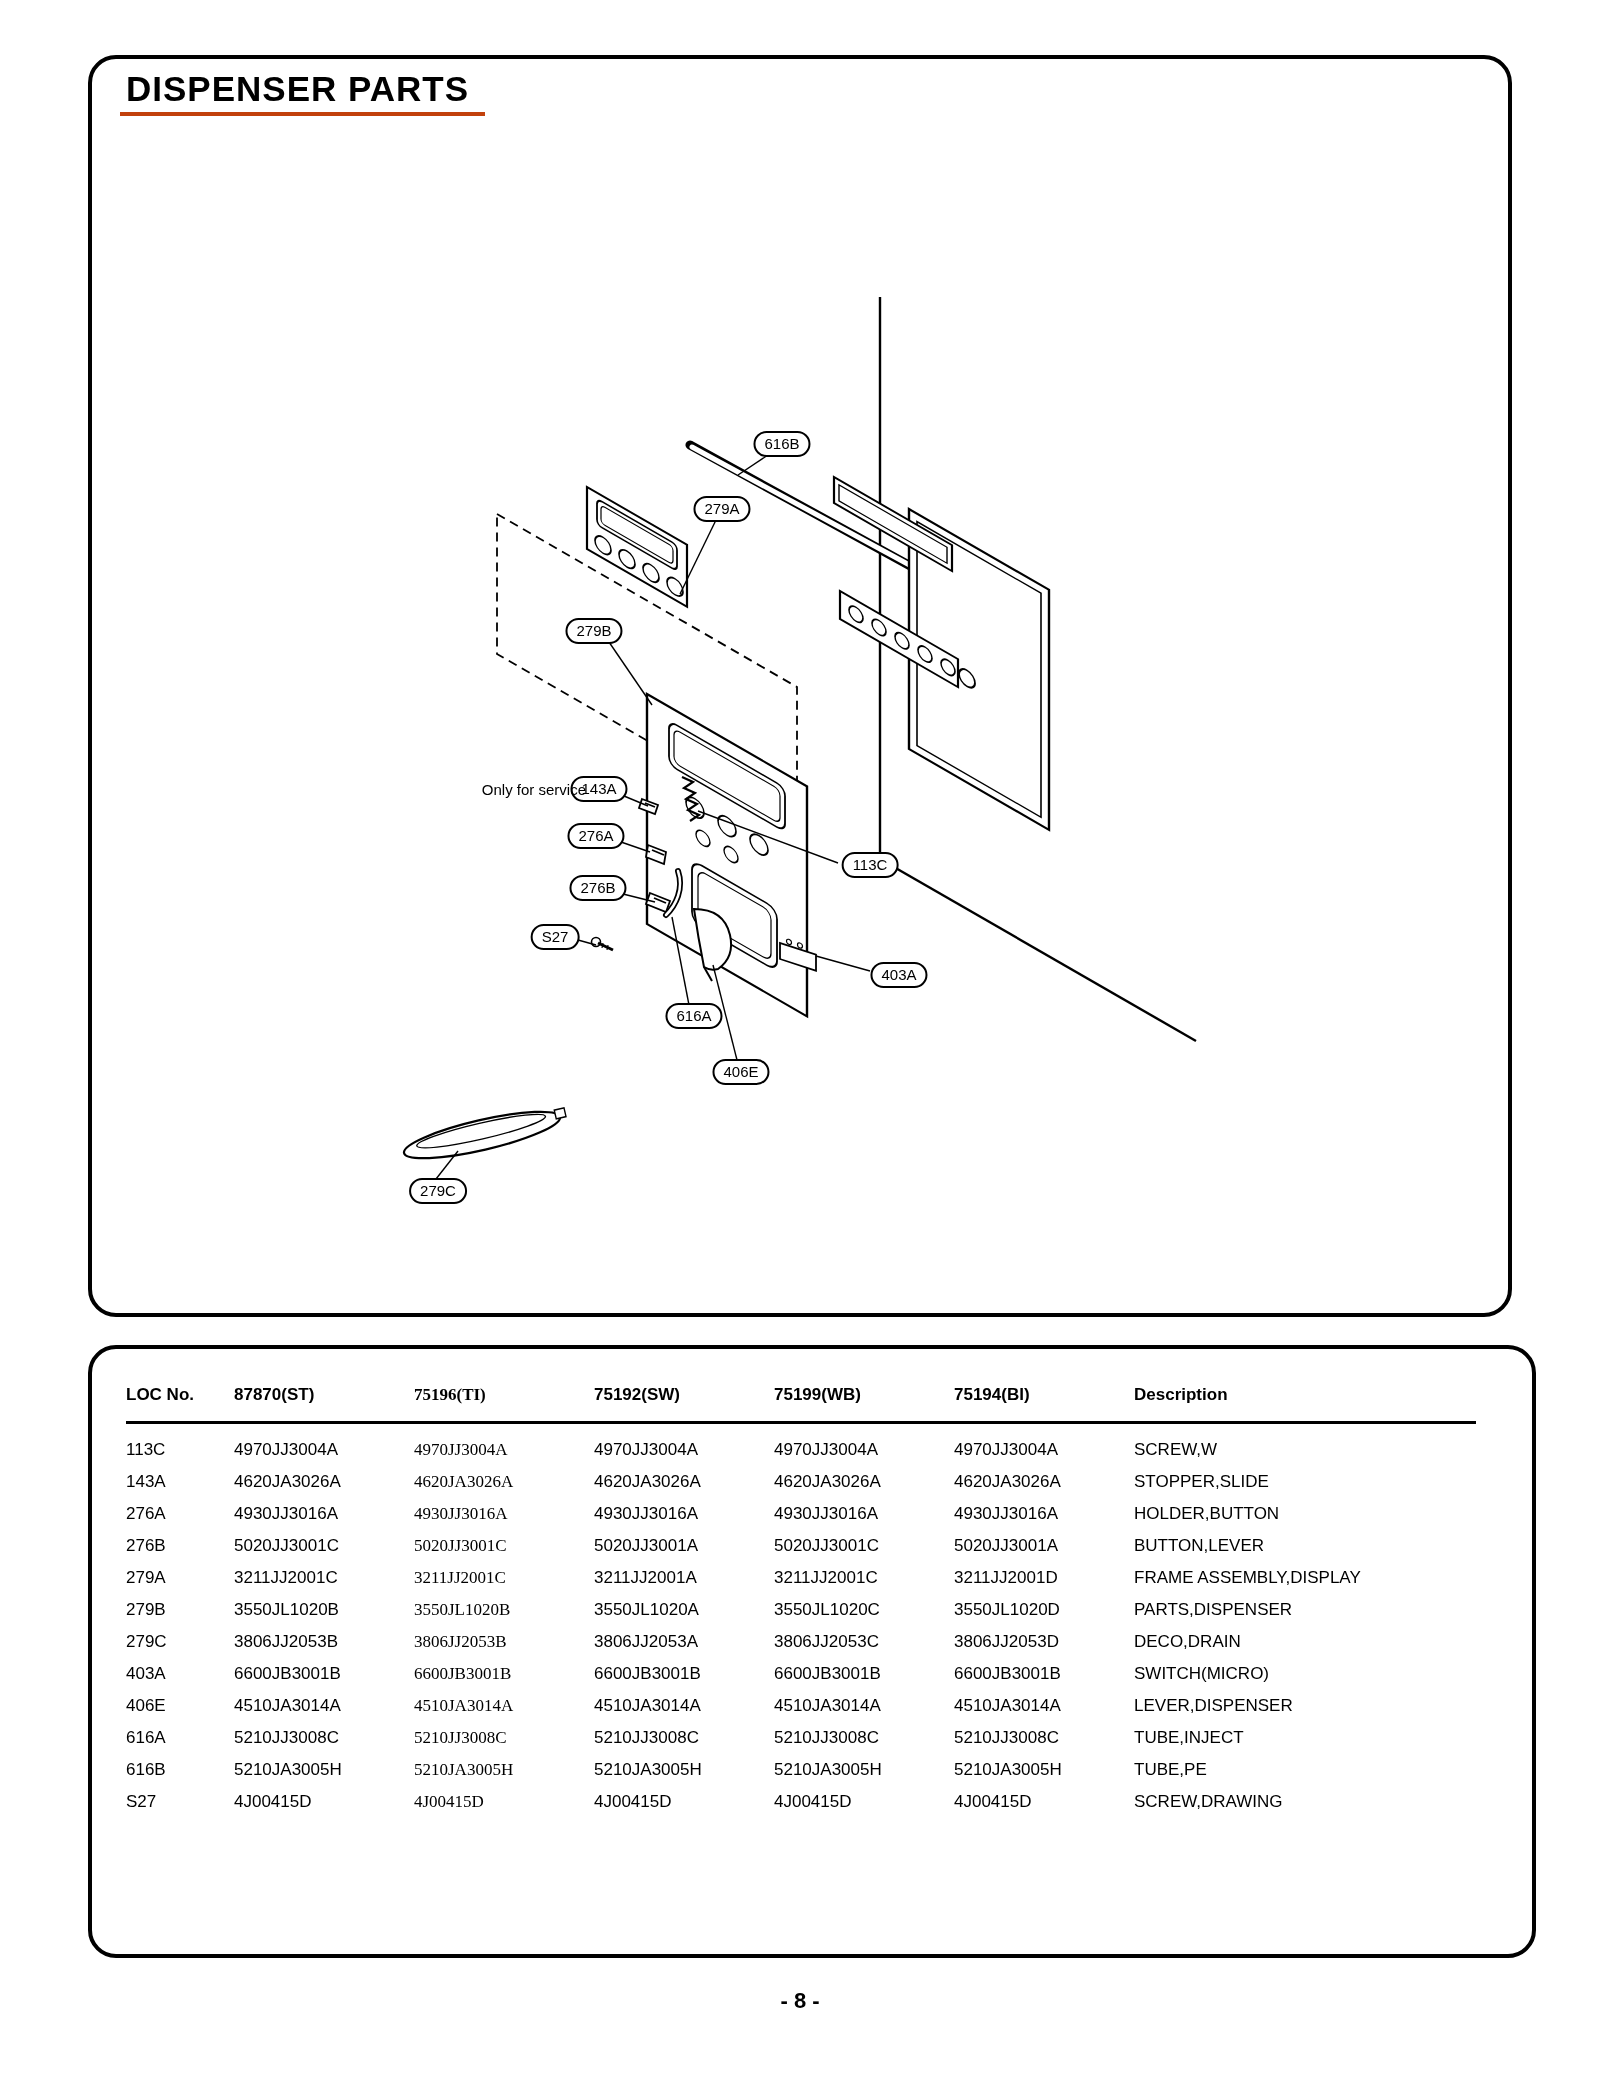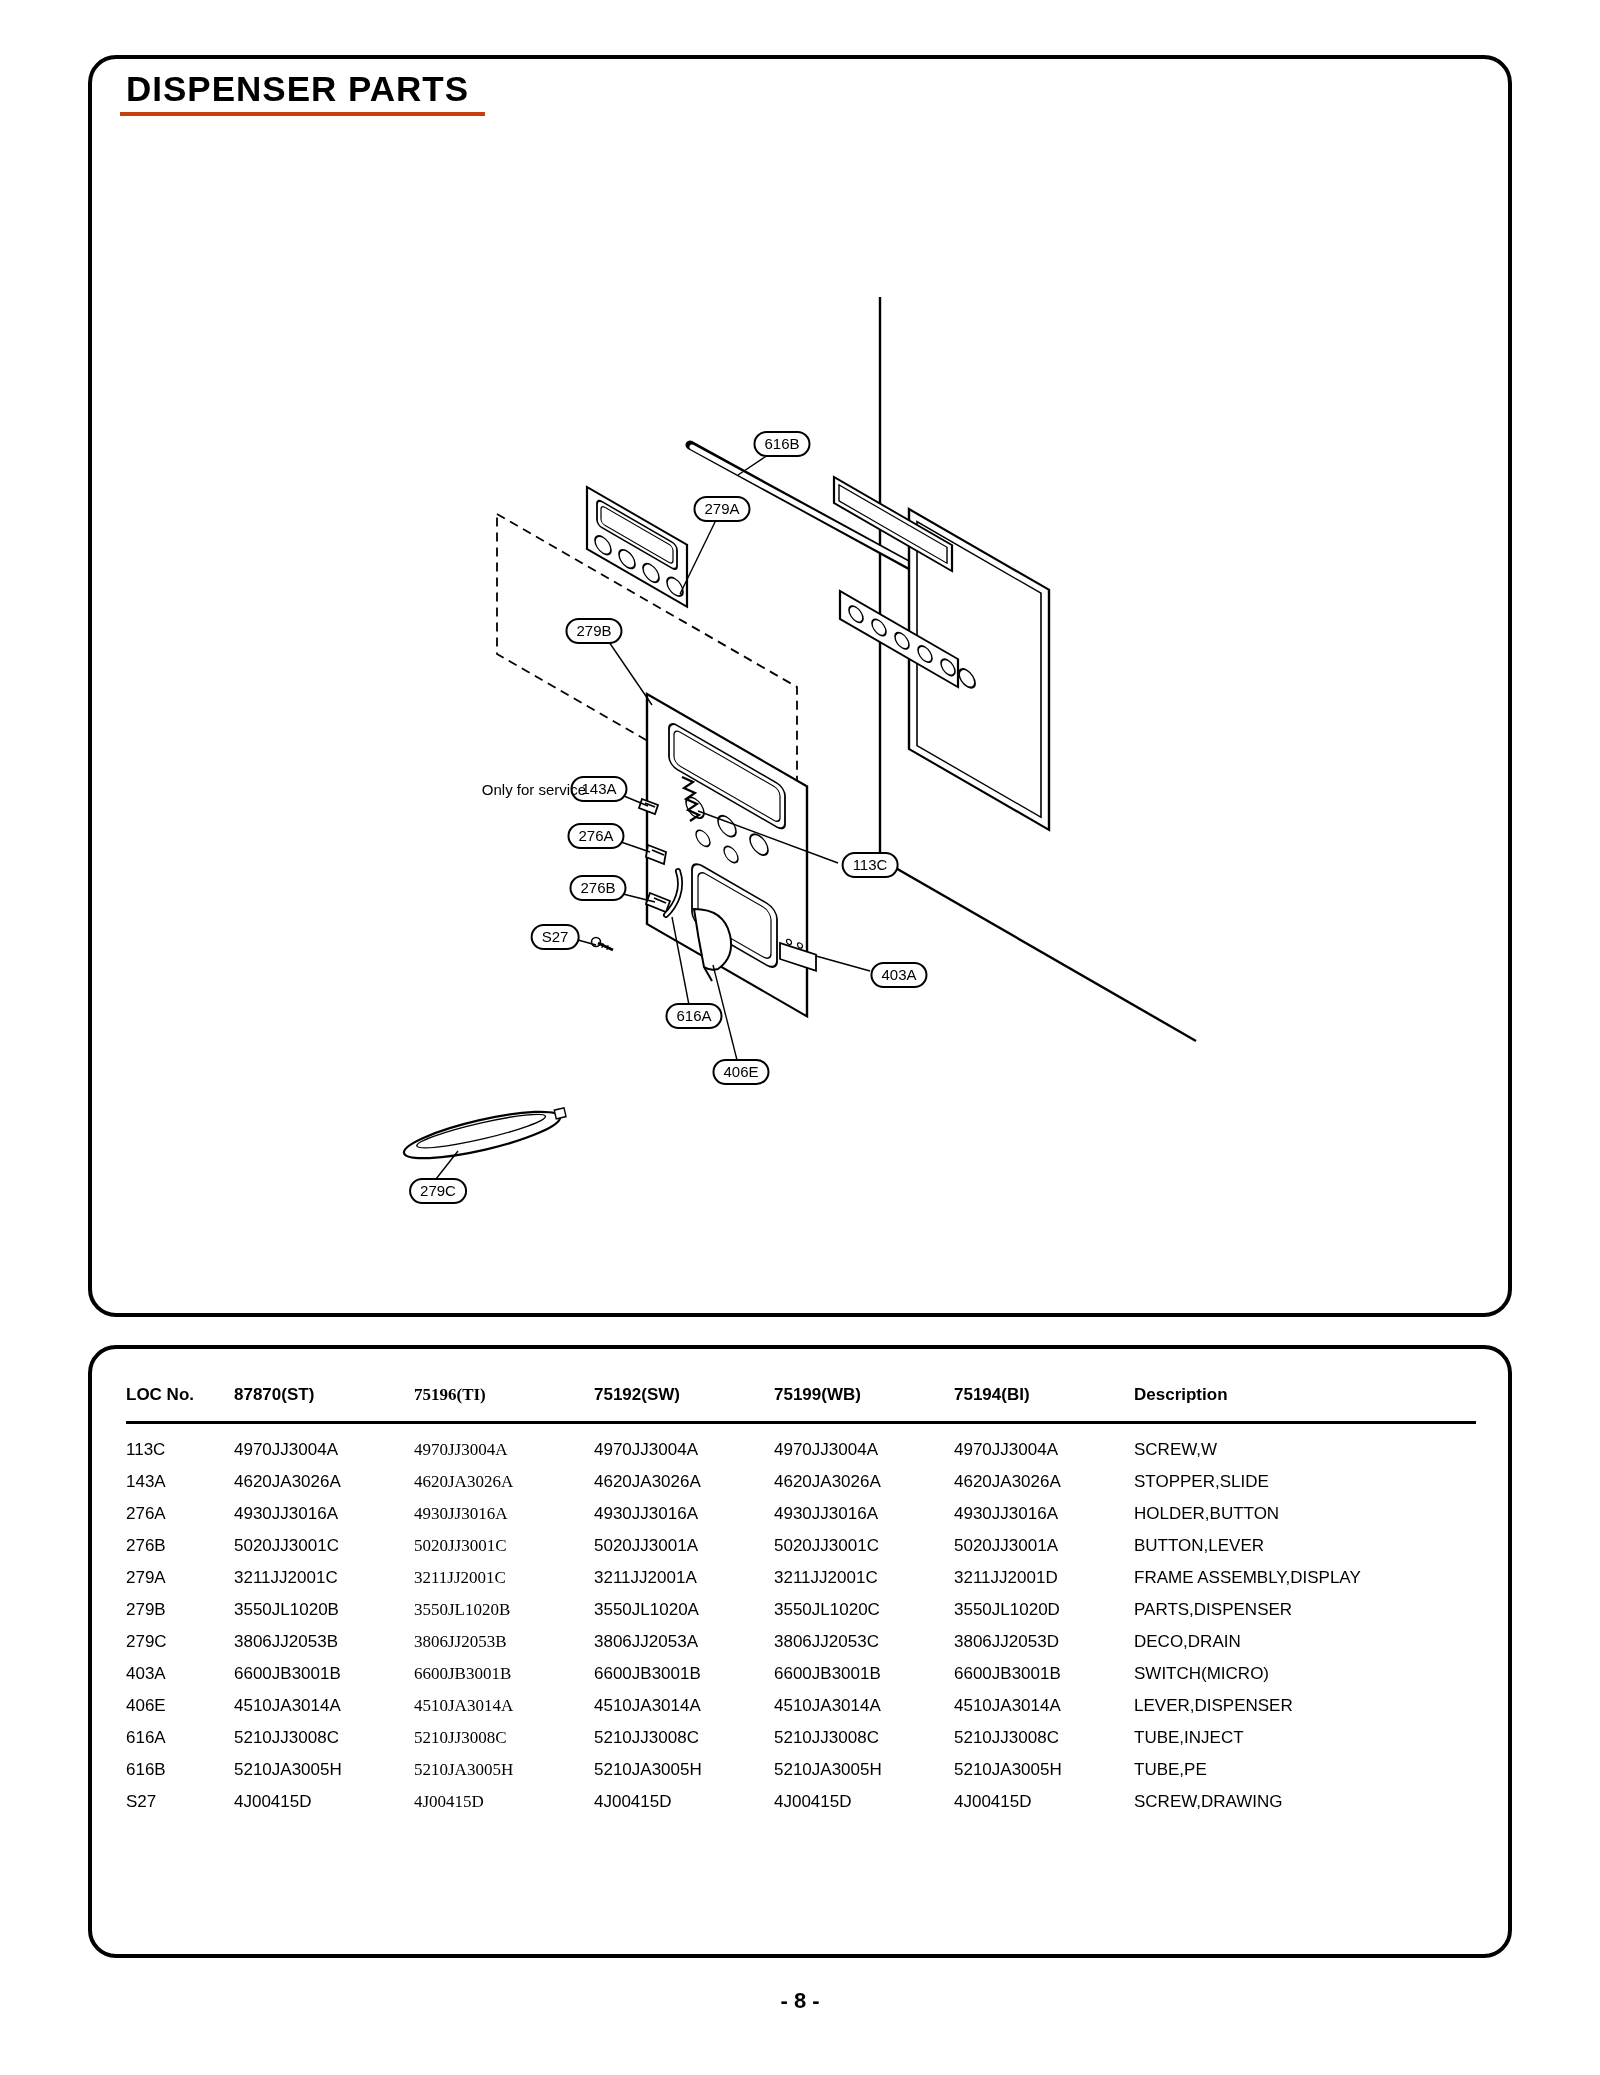--- a/index.html
+++ b/index.html
@@ -4,21 +4,21 @@
 <style>
   html,body{margin:0;padding:0;background:#fff;}
   .page{
     position:relative;width:1600px;height:2075px;background:#fff;
     font-family:"Liberation Sans", sans-serif;color:#000;overflow:hidden;
   }
   .box{
     position:absolute;border:4px solid #000;border-radius:28px;background:#fff;
   }
   .diagram-box{left:88px;top:55px;width:1416px;height:1254px;}
-  .table-box{left:88px;top:1345px;width:1416px;height:605px;}
+  .table-box{left:88px;top:1345px;width:1416px;height:605px;padding-left:24px;}
   .title{
     position:absolute;left:28px;top:8px;
     font-size:35px;font-weight:bold;letter-spacing:1px;
     border-bottom:4px solid #c2410c;padding:2px 16px 3px 6px;
   }
   .diagram-wrap{position:absolute;left:0;top:0;width:1416px;height:1254px;}
   svg{position:absolute;left:0;top:0;}
   .callout{
     position:absolute;transform:translate(-50%,-50%);
     border:2px solid #000;border-radius:14px;background:#fff;

